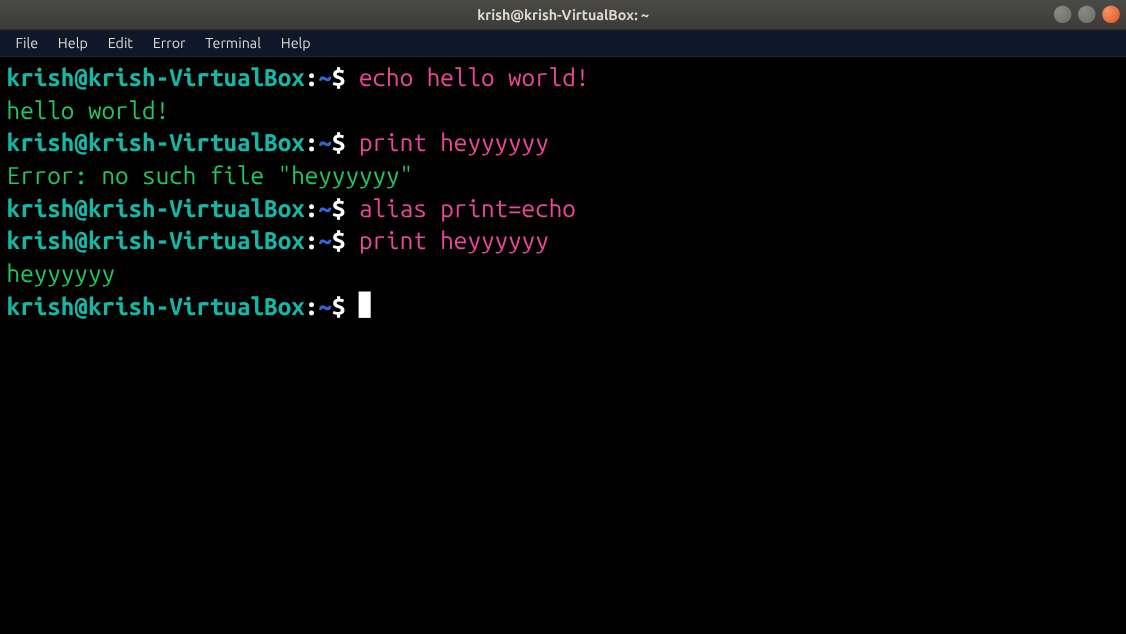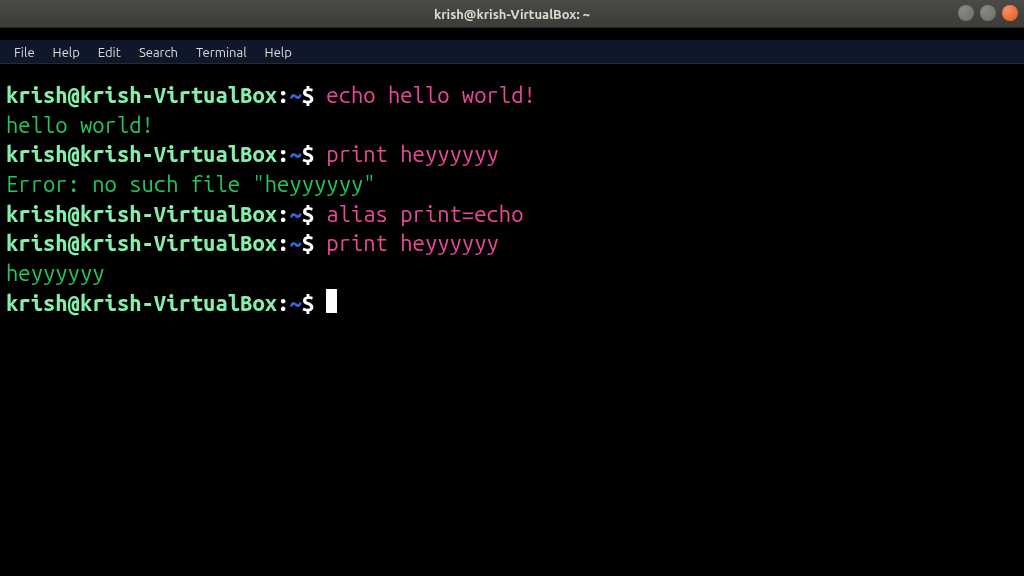--- a/index.html
+++ b/index.html
@@ -1,19 +1,18 @@
 <!DOCTYPE html>
 <html><head>
   <meta charset="utf-8">
   <style>
     * {
       margin: 0;
       padding: 0;
       box-sizing: border-box;
-      gap: 12px;
     }
     body {
       width: 1024px;
       height: 576px;
       background: #000;
       font-family: "Ubuntu Mono", "DejaVu Sans Mono", monospace;
       overflow: hidden;
     }
     .window {
       width: 100%;
@@ -74,21 +73,21 @@
       flex: 1;
       background: #000000;
       padding: 4px 6px;
       font-size: 22px;
       line-height: 1.35;
       color: #ffffff;
       font-family: "Ubuntu Mono", "DejaVu Sans Mono", "Courier New", monospace;
       white-space: pre;
       overflow: hidden;
     }
-    .prompt-user { color: #86efac; font-weight: bold; }
+    .prompt-user { color: #14b8a6; font-weight: bold; }
     .prompt-colon { color: #ffffff; font-weight: bold; }
     .prompt-path { color: #3465d4; font-weight: bold; }
     .prompt-dollar { color: #ffffff; font-weight: bold; }
     .cmd { color: #ec4899; }
     .out { color: #22c55e; }
     .line { display: block; }
     .cursor {
       display: inline-block;
       width: 11px;
       height: 24px;
@@ -106,18 +105,18 @@
     <div class="window-controls">
       <div class="win-btn win-min"></div>
       <div class="win-btn win-max"></div>
       <div class="win-btn win-close"></div>
     </div>
   </div>
   <div class="menubar">
     <span class="menu-item">File</span>
     <span class="menu-item">Help</span>
     <span class="menu-item">Edit</span>
-    <span class="menu-item">Search</span>
+    <span class="menu-item">Error</span>
     <span class="menu-item">Terminal</span>
     <span class="menu-item">Help</span>
   </div>
   <div class="terminal" id="term"><span class="line"><span class="prompt-user">krish@krish-VirtualBox</span><span class="prompt-colon">:</span><span class="prompt-path">~</span><span class="prompt-dollar">$ </span><span class="cmd">echo hello world!</span></span><span class="line"><span class="out">hello world!</span></span><span class="line"><span class="prompt-user">krish@krish-VirtualBox</span><span class="prompt-colon">:</span><span class="prompt-path">~</span><span class="prompt-dollar">$ </span><span class="cmd">print heyyyyyy</span></span><span class="line"><span class="out">Error: no such file "heyyyyyy"</span></span><span class="line"><span class="prompt-user">krish@krish-VirtualBox</span><span class="prompt-colon">:</span><span class="prompt-path">~</span><span class="prompt-dollar">$ </span><span class="cmd">alias print=echo</span></span><span class="line"><span class="prompt-user">krish@krish-VirtualBox</span><span class="prompt-colon">:</span><span class="prompt-path">~</span><span class="prompt-dollar">$ </span><span class="cmd">print heyyyyyy</span></span><span class="line"><span class="out">heyyyyyy</span></span><span class="line"><span class="prompt-user">krish@krish-VirtualBox</span><span class="prompt-colon">:</span><span class="prompt-path">~</span><span class="prompt-dollar">$ </span><span class="cursor"></span></span></div>
 </div>
 
 </body></html>

